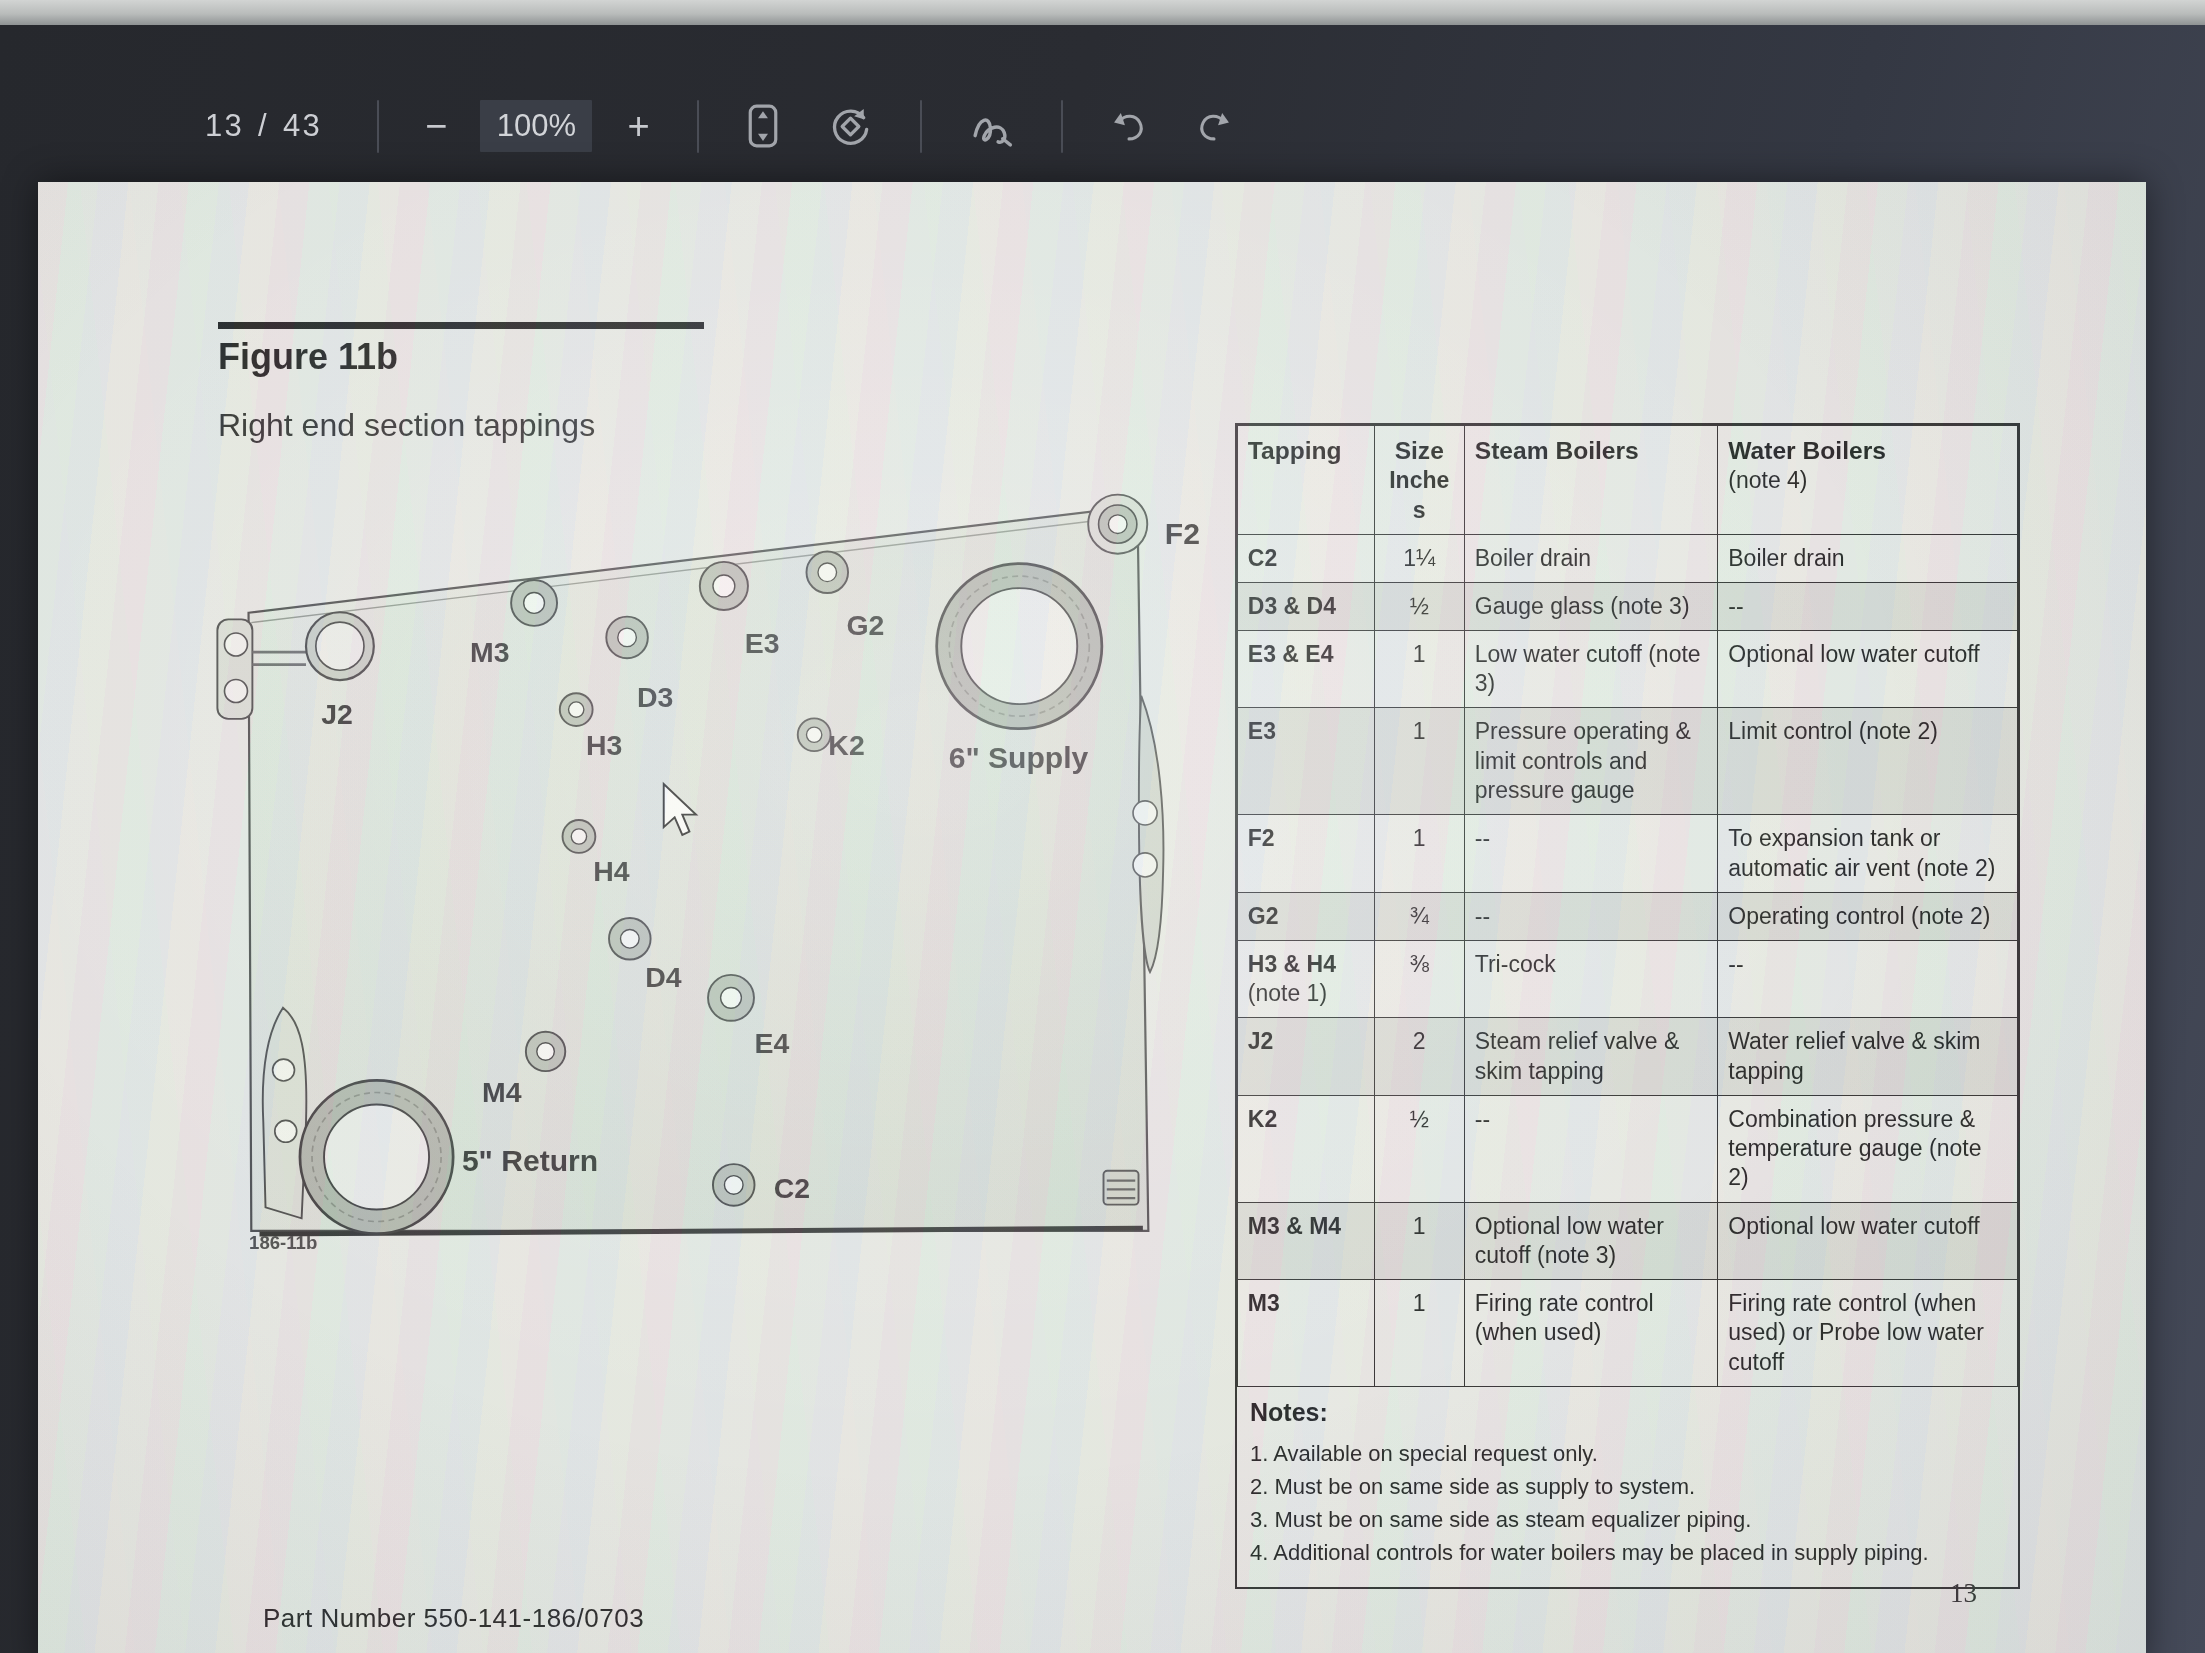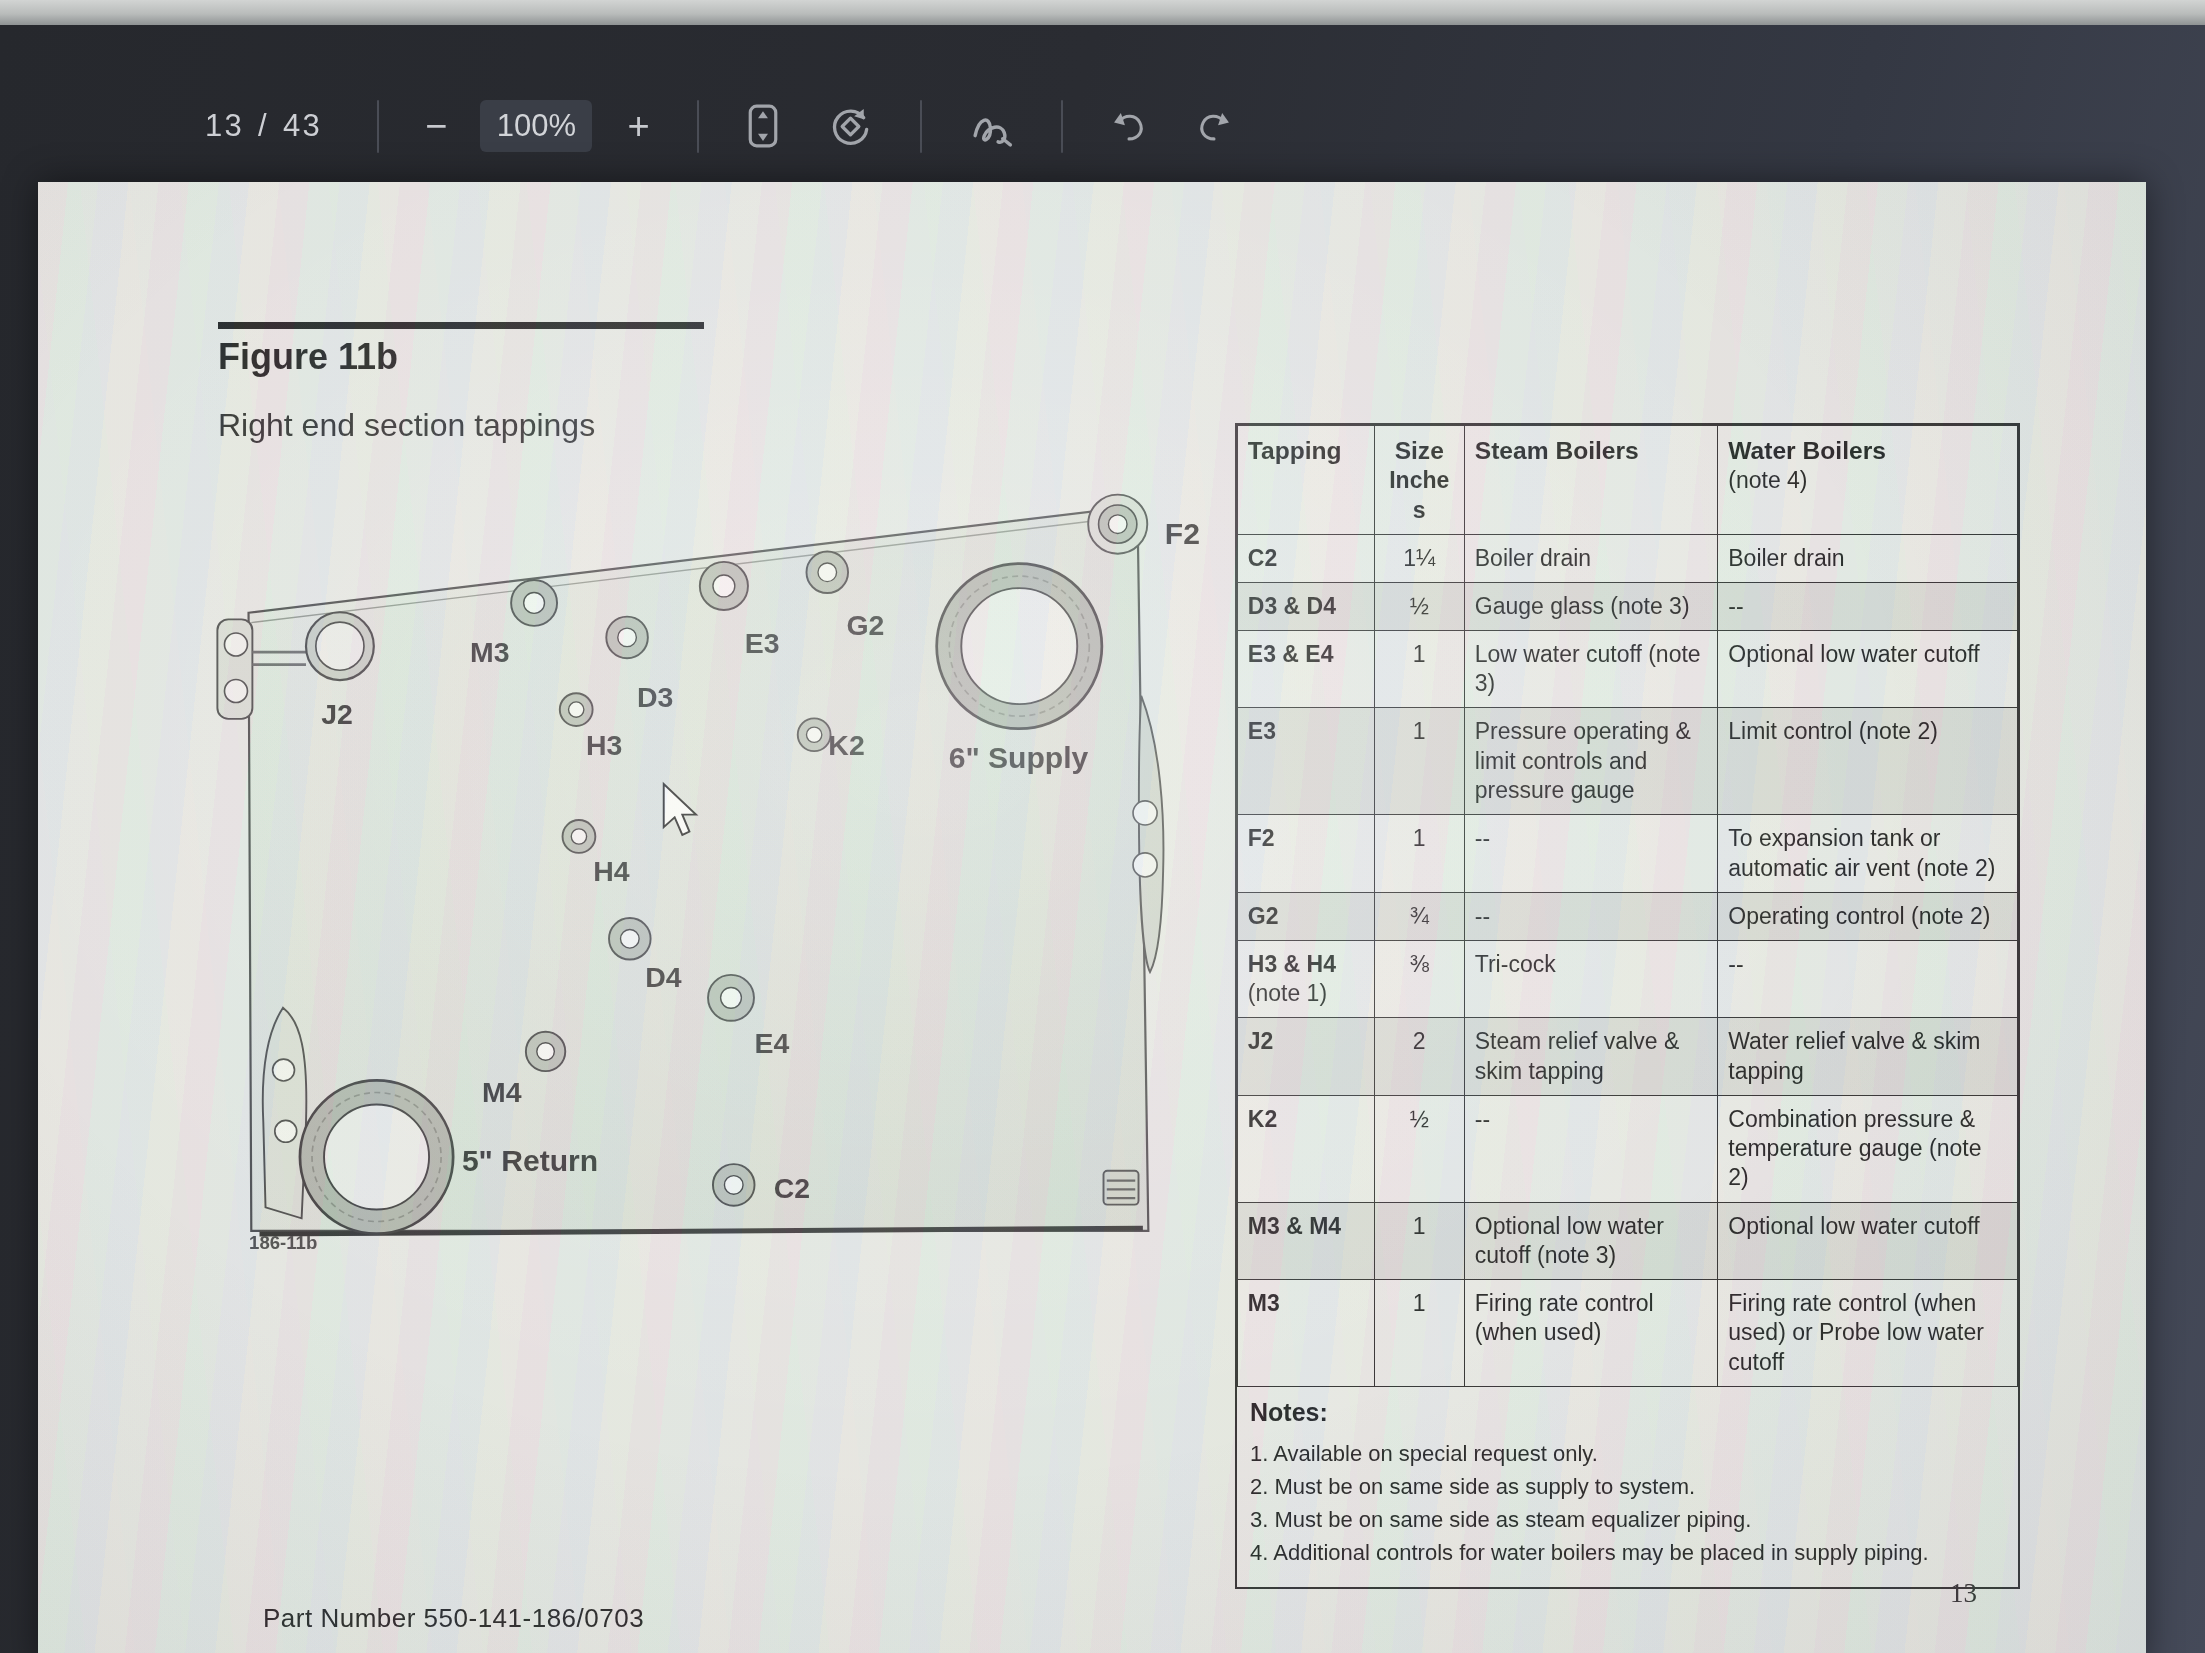--- a/index.html
+++ b/index.html
@@ -19,21 +19,21 @@
   
   .toolbar{
     position:absolute;left:0;top:49px;width:2205px;height:104px;
     display:flex;align-items:center;color:#c7c9ce;
   }
   .toolbar .pagecount{margin-left:205px;font-size:31px;letter-spacing:2.2px;display:flex;gap:14.2px;color:#cdcfd4;}
   .tb-divider{width:2.2px;height:53px;background:#4a4d56;border-radius:1.1px;}
   .d1{margin-left:55px;} .d2{margin-left:47px;} .d3{margin-left:46px;} .d4{margin-left:43px;}
   .tb-btn{background:none;border:none;color:#c7c9ce;cursor:pointer;padding:0;display:flex;align-items:center;justify-content:center;}
   .zoom-out{margin-left:46px;font-size:38px;line-height:1;}
-  .zoom-box{margin-left:33px;font-size:31px;background:#3a3e47;border-radius:6px;padding:7.7px 16.4px;color:#d2d4d8;}
+  .zoom-box{margin-left:33px;font-size:31px;background:#3a3e47;border-radius:1px;padding:7.7px 16.4px;color:#d2d4d8;}
   .zoom-in{margin-left:35px;font-size:38px;line-height:1;}
   .icon-btn{margin-left:47px;}
   .icon-btn svg{display:block;}
   .icon-stroke{stroke:#a2a5ab;stroke-width:4.5;fill:none;stroke-linecap:round;stroke-linejoin:round;}
   .icon-fill{fill:#a2a5ab;}
   
   .page{
     position:absolute;left:38px;top:157px;width:2108px;height:1485px;
     background:#e5e6e2;box-shadow:0 0 33px rgba(0,0,0,0.45);
   }

